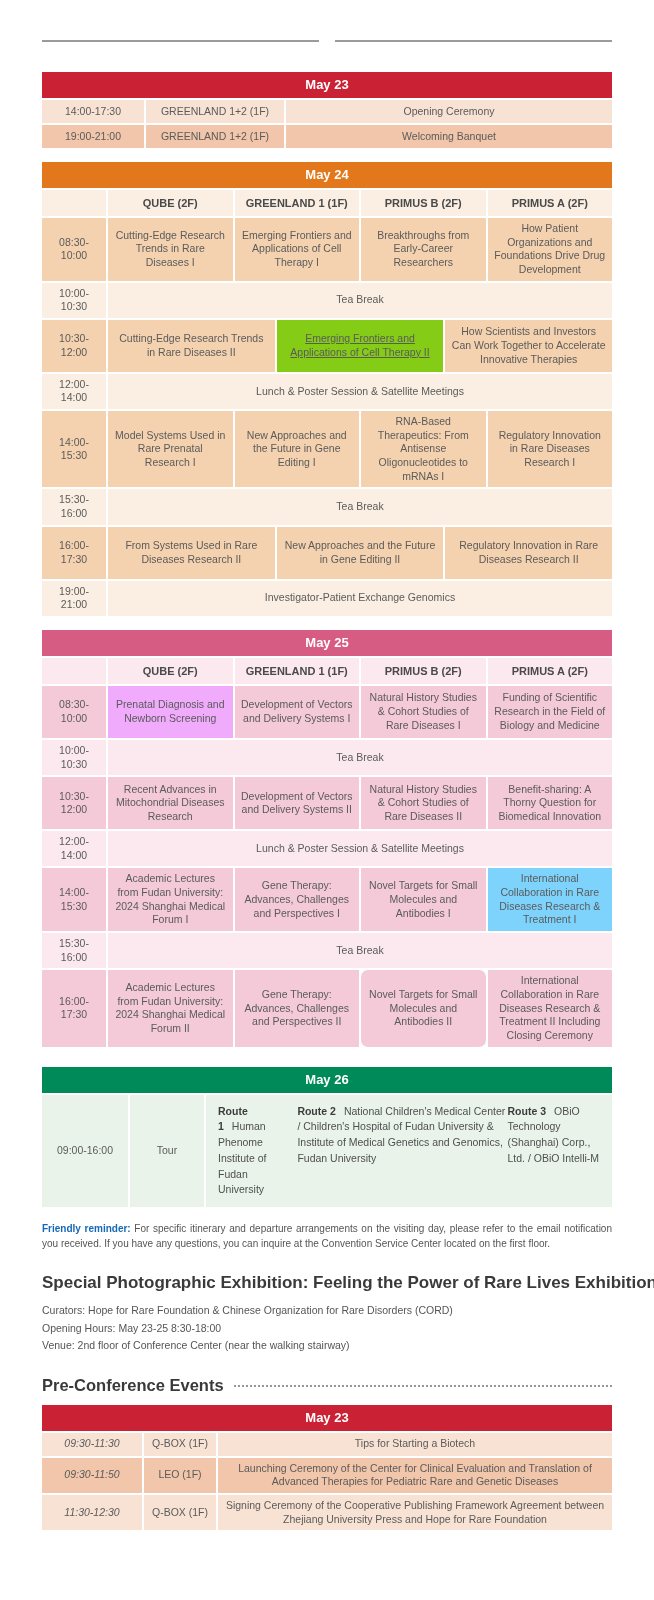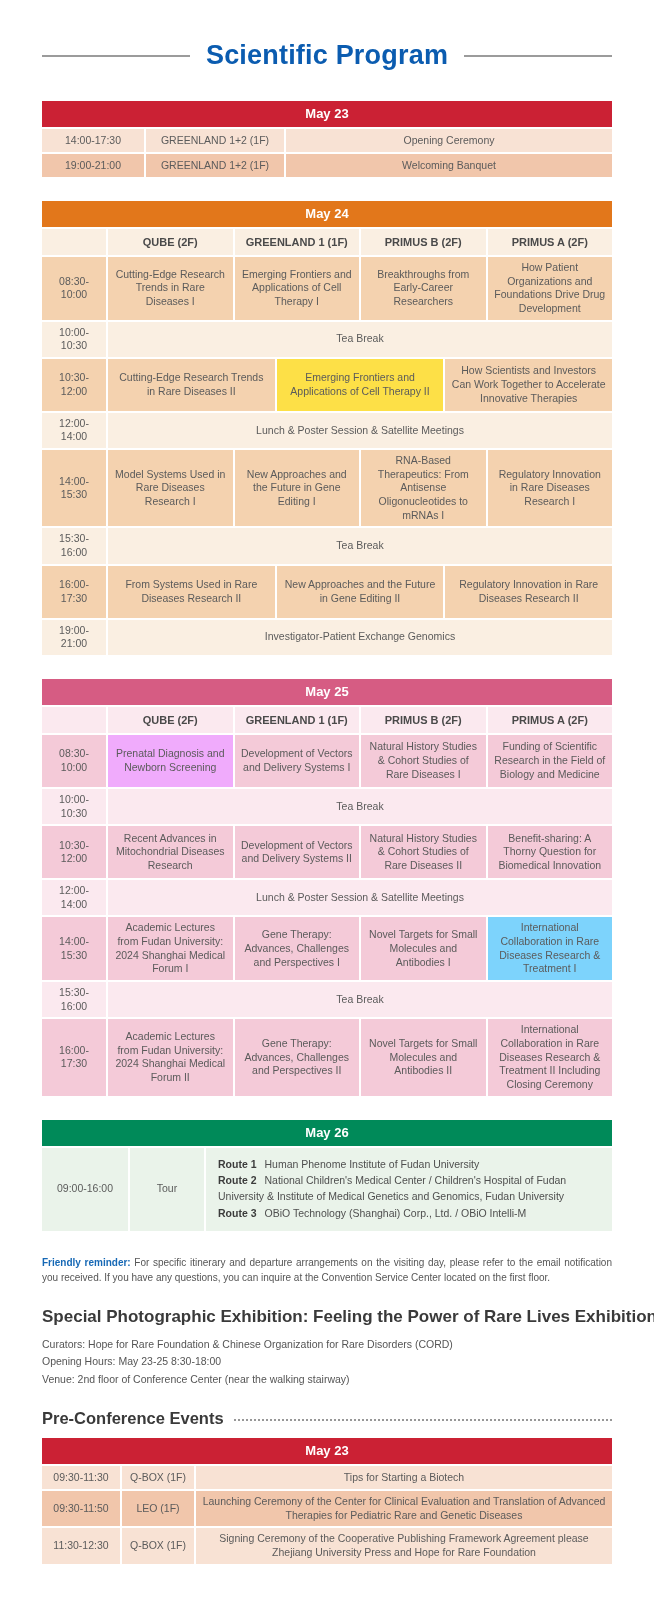--- a/index.html
+++ b/index.html
@@ -5,45 +5,45 @@
   html,body{margin:0;padding:0;background:#ffffff;}
   body{width:654px;min-height:1600px;font-family:"Liberation Sans",sans-serif;-webkit-font-smoothing:antialiased;}
   .page{box-sizing:border-box;padding:32px 42px 40px;}
 
   
   .title-row{display:flex;align-items:center;gap:16px;margin:8px 0 30px;}
   .title-row .rule{flex:1;height:2px;background:#9b9b9b;}
   .page-title{margin:0;font-size:27px;font-weight:bold;color:#0b5cb0;letter-spacing:.2px;white-space:nowrap;}
 
   
-  .sched-table{display:flex;flex-direction:column;gap:2px;margin-bottom:24px;}
+  .sched-table{display:flex;flex-direction:column;gap:2px;margin-bottom:14px;}
   .day-bar{color:#fff;font-weight:bold;font-size:13px;text-align:center;padding:5px 0 6px;}
   .t-row{display:flex;gap:2px;}
   .cell{display:flex;align-items:center;justify-content:center;text-align:center;
         font-size:10.5px;color:#5b5b5b;line-height:1.3;padding:4px 6px;box-sizing:border-box;
         min-height:23px;}
   .c-event{flex:1;}
 
   
   .v-wide .c-time{width:102px;flex:none;}
   .v-wide .c-venue{width:138px;flex:none;}
-  .v-narrow .c-time{width:78px;flex:none;}
+  .v-narrow .c-time{width:100px;flex:none;font-style:italic;}
   .v-narrow .c-venue{width:72px;flex:none;}
 
   
   .g-time{width:64px;flex:none;}
   .g-cell{flex:1;flex-basis:0;}
   .room-head{font-weight:bold;color:#4a4a4a;font-size:11px;min-height:26px;}
   .session{min-height:52px;}
   .spanrow{min-height:22px;}
 
   
   .tour-time{width:86px;flex:none;}
   .tour-label{width:74px;flex:none;}
-  .tour-routes{flex:1;flex-direction:column;align-items:flex-start;text-align:left;
+  .tour-routes{flex:1;flex-direction:row;align-items:flex-start;text-align:left;
                justify-content:center;padding:9px 12px;gap:1px;}
   .route-line{font-size:10.5px;color:#4f4f4f;line-height:1.5;}
   .route-label{font-weight:bold;color:#3c3c3c;margin-right:8px;}
 
   
   .reminder{font-size:10px;color:#555;line-height:1.5;text-align:justify;margin:2px 0 20px;}
   .reminder .rem-label{font-weight:bold;color:#1668b5;}
 
   
   .section-head{display:flex;align-items:center;gap:10px;margin:22px 0 10px;}
@@ -54,21 +54,20 @@
   .exh-lines{margin:0 0 6px;}
   .exh-lines p{margin:2.5px 0;font-size:10.5px;color:#555;line-height:1.45;}
 </style>
 </head>
 <body>
 
 <div class="page">
 
   <header class="title-row">
     <span class="rule"></span>
-    <h1 class="page-title">Scientific Program</h1>
     <span class="rule"></span>
   </header>
 
   <div class="sched-table v-wide">
       <div class="day-bar" style="background: rgb(203, 33, 52);">May 23</div>
       <div class="t-row">
         <div class="cell c-time" style="background: rgb(248, 226, 212);">14:00-17:30</div>
         <div class="cell c-venue" style="background: rgb(248, 226, 212);">GREENLAND 1+2 (1F)</div>
         <div class="cell c-event" style="background: rgb(248, 226, 212);">Opening Ceremony</div>
       </div>
@@ -95,30 +94,30 @@
         <div class="cell g-cell session" style="background: rgb(244, 210, 175);">Breakthroughs from Early-Career Researchers</div>
         <div class="cell g-cell session" style="background: rgb(244, 210, 175);">How Patient Organizations and Foundations Drive Drug Development</div>
       </div>
       <div class="t-row">
         <div class="cell g-time spanrow" style="background: rgb(250, 239, 226);">10:00-10:30</div>
         <div class="cell g-cell spanrow" style="flex-grow: 4; background: rgb(250, 239, 226);">Tea Break</div>
       </div>
       <div class="t-row">
         <div class="cell g-time session" style="background: rgb(244, 210, 175);">10:30-12:00</div>
         <div class="cell g-cell session" style="background: rgb(244, 210, 175);">Cutting-Edge Research Trends in Rare Diseases II</div>
-        <div class="cell g-cell session" style="background: #fde047;">Emerging Frontiers and Applications of Cell Therapy II</div>
+        <div class="cell g-cell session" style="background: #84cc16; text-decoration: underline;">Emerging Frontiers and Applications of Cell Therapy II</div>
         <div class="cell g-cell session" style="background: rgb(244, 210, 175);">How Scientists and Investors Can Work Together to Accelerate Innovative Therapies</div>
       </div>
       <div class="t-row">
         <div class="cell g-time spanrow" style="background: rgb(250, 239, 226);">12:00-14:00</div>
         <div class="cell g-cell spanrow" style="flex-grow: 4; background: rgb(250, 239, 226);">Lunch &amp; Poster Session &amp; Satellite Meetings</div>
       </div>
       <div class="t-row">
         <div class="cell g-time session" style="background: rgb(244, 210, 175);">14:00-15:30</div>
-        <div class="cell g-cell session" style="background: rgb(244, 210, 175);">Model Systems Used in Rare Diseases Research I</div>
+        <div class="cell g-cell session" style="background: rgb(244, 210, 175);">Model Systems Used in Rare Prenatal Research I</div>
         <div class="cell g-cell session" style="background: rgb(244, 210, 175);">New Approaches and the Future in Gene Editing I</div>
         <div class="cell g-cell session" style="background: rgb(244, 210, 175);">RNA-Based Therapeutics: From Antisense Oligonucleotides to mRNAs I</div>
         <div class="cell g-cell session" style="background: rgb(244, 210, 175);">Regulatory Innovation in Rare Diseases Research I</div>
       </div>
       <div class="t-row">
         <div class="cell g-time spanrow" style="background: rgb(250, 239, 226);">15:30-16:00</div>
         <div class="cell g-cell spanrow" style="flex-grow: 4; background: rgb(250, 239, 226);">Tea Break</div>
       </div>
       <div class="t-row">
         <div class="cell g-time session" style="background: rgb(244, 210, 175);">16:00-17:30</div>
@@ -171,21 +170,21 @@
         <div class="cell g-cell session" style="background: #7dd3fc;">International Collaboration in Rare Diseases Research &amp; Treatment I</div>
       </div>
       <div class="t-row">
         <div class="cell g-time spanrow" style="background: rgb(251, 233, 239);">15:30-16:00</div>
         <div class="cell g-cell spanrow" style="flex-grow: 4; background: rgb(251, 233, 239);">Tea Break</div>
       </div>
       <div class="t-row">
         <div class="cell g-time session" style="background: rgb(244, 202, 216);">16:00-17:30</div>
         <div class="cell g-cell session" style="background: rgb(244, 202, 216);">Academic Lectures from Fudan University: 2024 Shanghai Medical Forum II</div>
         <div class="cell g-cell session" style="background: rgb(244, 202, 216);">Gene Therapy: Advances, Challenges and Perspectives II</div>
-        <div class="cell g-cell session" style="background: rgb(244, 202, 216);">Novel Targets for Small Molecules and Antibodies II</div>
+        <div class="cell g-cell session" style="background: rgb(244, 202, 216); border-radius: 7px;">Novel Targets for Small Molecules and Antibodies II</div>
         <div class="cell g-cell session" style="background: rgb(244, 202, 216);">International Collaboration in Rare Diseases Research &amp; Treatment II Including Closing Ceremony</div>
       </div>
     </div>
 
   <div class="sched-table" style="margin-top:20px;">
       <div class="day-bar" style="background: rgb(0, 138, 89);">May 26</div>
       <div class="t-row">
         <div class="cell tour-time" style="background: rgb(234, 243, 234);">09:00-16:00</div>
         <div class="cell tour-label" style="background: rgb(234, 243, 234);">Tour</div>
         <div class="cell tour-routes" style="background: rgb(234, 243, 234);">
@@ -223,18 +222,18 @@
           <div class="cell c-event" style="background: rgb(248, 226, 212);">Tips for Starting a Biotech</div>
         </div>
         <div class="t-row">
           <div class="cell c-time" style="background: rgb(241, 198, 171);">09:30-11:50</div>
           <div class="cell c-venue" style="background: rgb(241, 198, 171);">LEO (1F)</div>
           <div class="cell c-event" style="background: rgb(241, 198, 171);">Launching Ceremony of the Center for Clinical Evaluation and Translation of Advanced Therapies for Pediatric Rare and Genetic Diseases</div>
         </div>
         <div class="t-row">
           <div class="cell c-time" style="background: rgb(248, 226, 212);">11:30-12:30</div>
           <div class="cell c-venue" style="background: rgb(248, 226, 212);">Q-BOX (1F)</div>
-          <div class="cell c-event" style="background: rgb(248, 226, 212);">Signing Ceremony of the Cooperative Publishing Framework Agreement please Zhejiang University Press and Hope for Rare Foundation</div>
+          <div class="cell c-event" style="background: rgb(248, 226, 212);">Signing Ceremony of the Cooperative Publishing Framework Agreement between Zhejiang University Press and Hope for Rare Foundation</div>
         </div>
       </div>
   </section>
 
 </div>
 
 </body></html>

